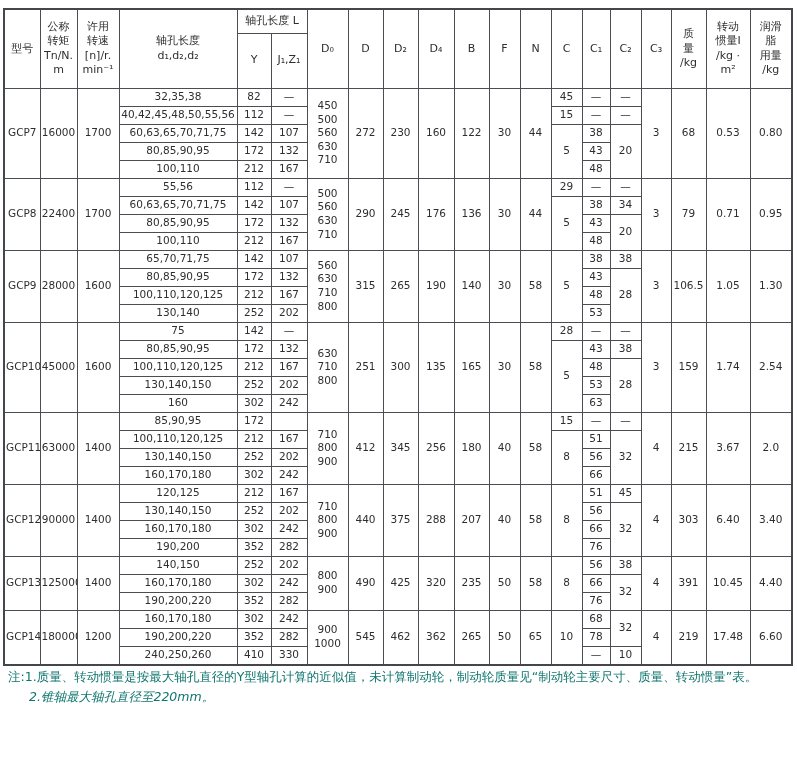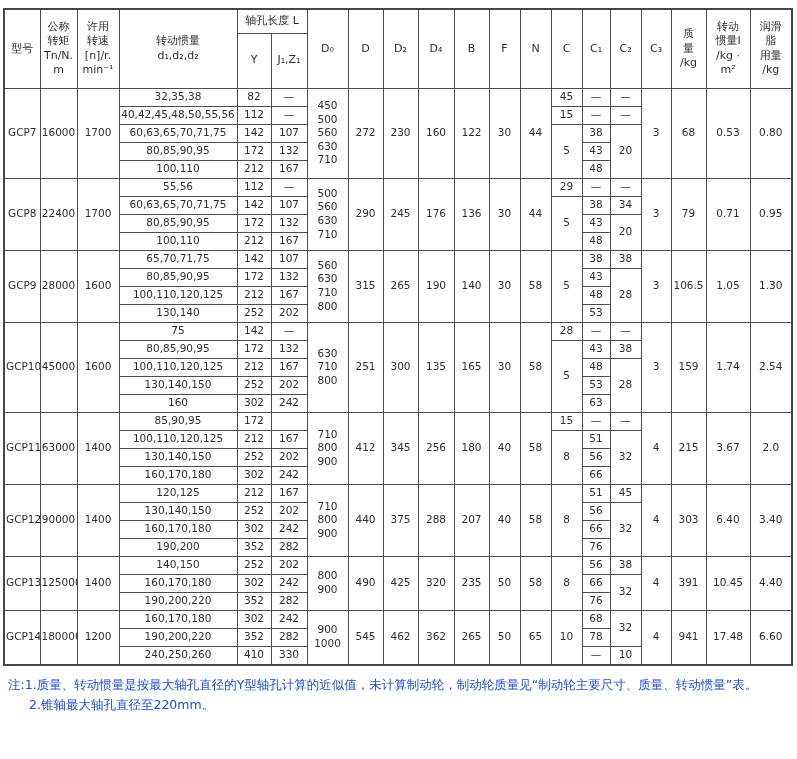--- a/index.html
+++ b/index.html
@@ -7,23 +7,23 @@
   .page{padding:8px 4px 0 3px;}
   table{border-collapse:collapse;table-layout:fixed;width:789px;border:2px solid #43464a;}
   th,td{border:1px solid #4a4d51;font-size:10.5px;text-align:center;vertical-align:middle;
         padding:0 1px;line-height:1.3;overflow:hidden;}
   thead th{font-weight:normal;font-size:11px;padding:1px;}
   thead tr:first-child{height:24px;}
   thead tr:last-child th{height:52px;}
   tbody td{height:17px;}
   .pre{white-space:pre-line;}
   .nowrap{white-space:nowrap;}
-  .notes{margin-top:9px;padding-left:5px;font-size:12.5px;color:#1d4ed8;line-height:1.6;}
+  .notes{margin-top:1px;padding-left:5px;font-size:12.5px;color:#0f766e;line-height:1.6;}
   .note-line{white-space:nowrap;}
-  .note-line.indent{padding-left:21px;}
+  .note-line.indent{padding-left:21px;font-style:italic;}
 </style>
 </head>
 <body>
 
 <div class="page">
 
   <table>
     <colgroup>
       <col style="width:36px">
         <col style="width:37px">
@@ -50,21 +50,21 @@
       <tr>
         <th rowspan="2" class="pre">型号</th>
         <th rowspan="2" class="pre">公称
 转矩
 Tn/N.
 m</th>
         <th rowspan="2" class="pre">许用
 转速
 [n]/r.
 min⁻¹</th>
-        <th rowspan="2" class="pre">转动惯量
+        <th rowspan="2" class="pre">轴孔长度
 d₁,d₂,d₂</th>
         <th colspan="2">轴孔长度 L</th>
         <th rowspan="2">D₀</th>
         <th rowspan="2">D</th>
         <th rowspan="2">D₂</th>
         <th rowspan="2">D₄</th>
         <th rowspan="2">B</th>
         <th rowspan="2">F</th>
         <th rowspan="2">N</th>
         <th rowspan="2">C</th>
@@ -419,21 +419,21 @@
           <td rowspan="3">545</td>
           <td rowspan="3">462</td>
           <td rowspan="3">362</td>
           <td rowspan="3">265</td>
           <td rowspan="3">50</td>
           <td rowspan="3">65</td>
           <td rowspan="3">10</td>
           <td>68</td>
           <td rowspan="2">32</td>
           <td rowspan="3">4</td>
-          <td rowspan="3">941</td>
+          <td rowspan="3">219</td>
           <td rowspan="3">17.48</td>
           <td rowspan="3">6.60</td>
         </tr>
         <tr>
           <td class="nowrap">190,200,220</td>
           <td>352</td>
           <td>282</td>
           <td>78</td>
         </tr>
         <tr>

